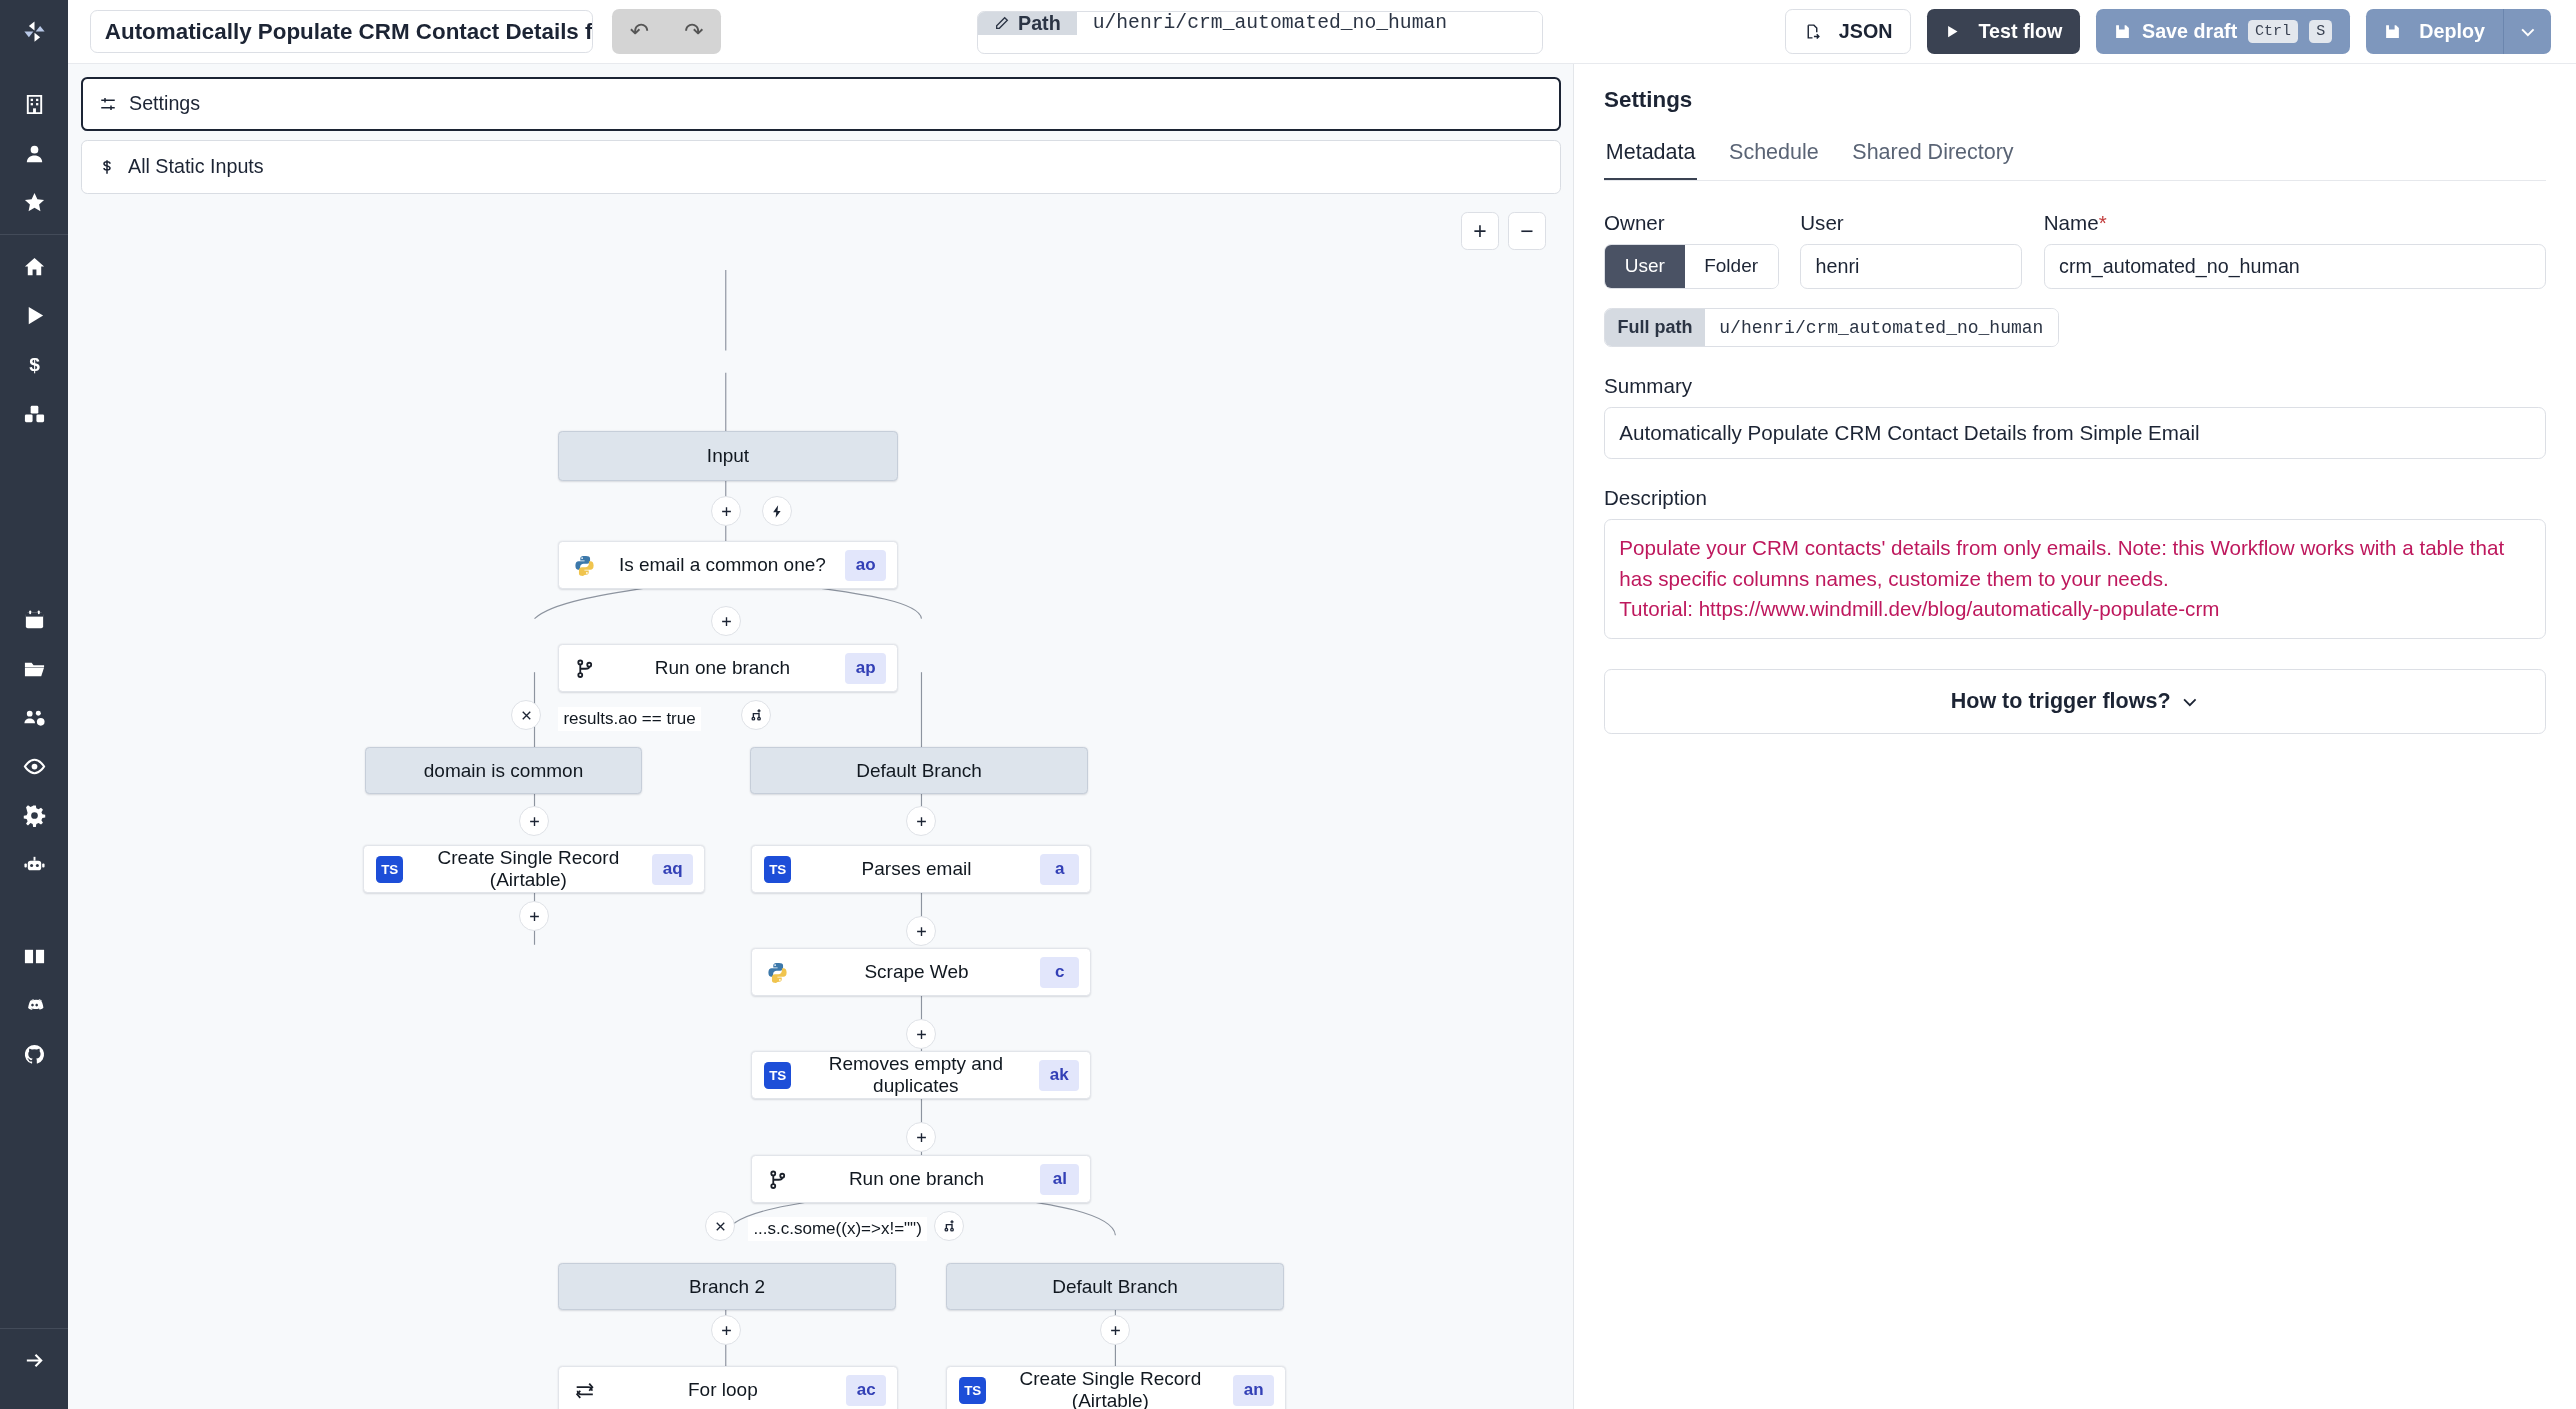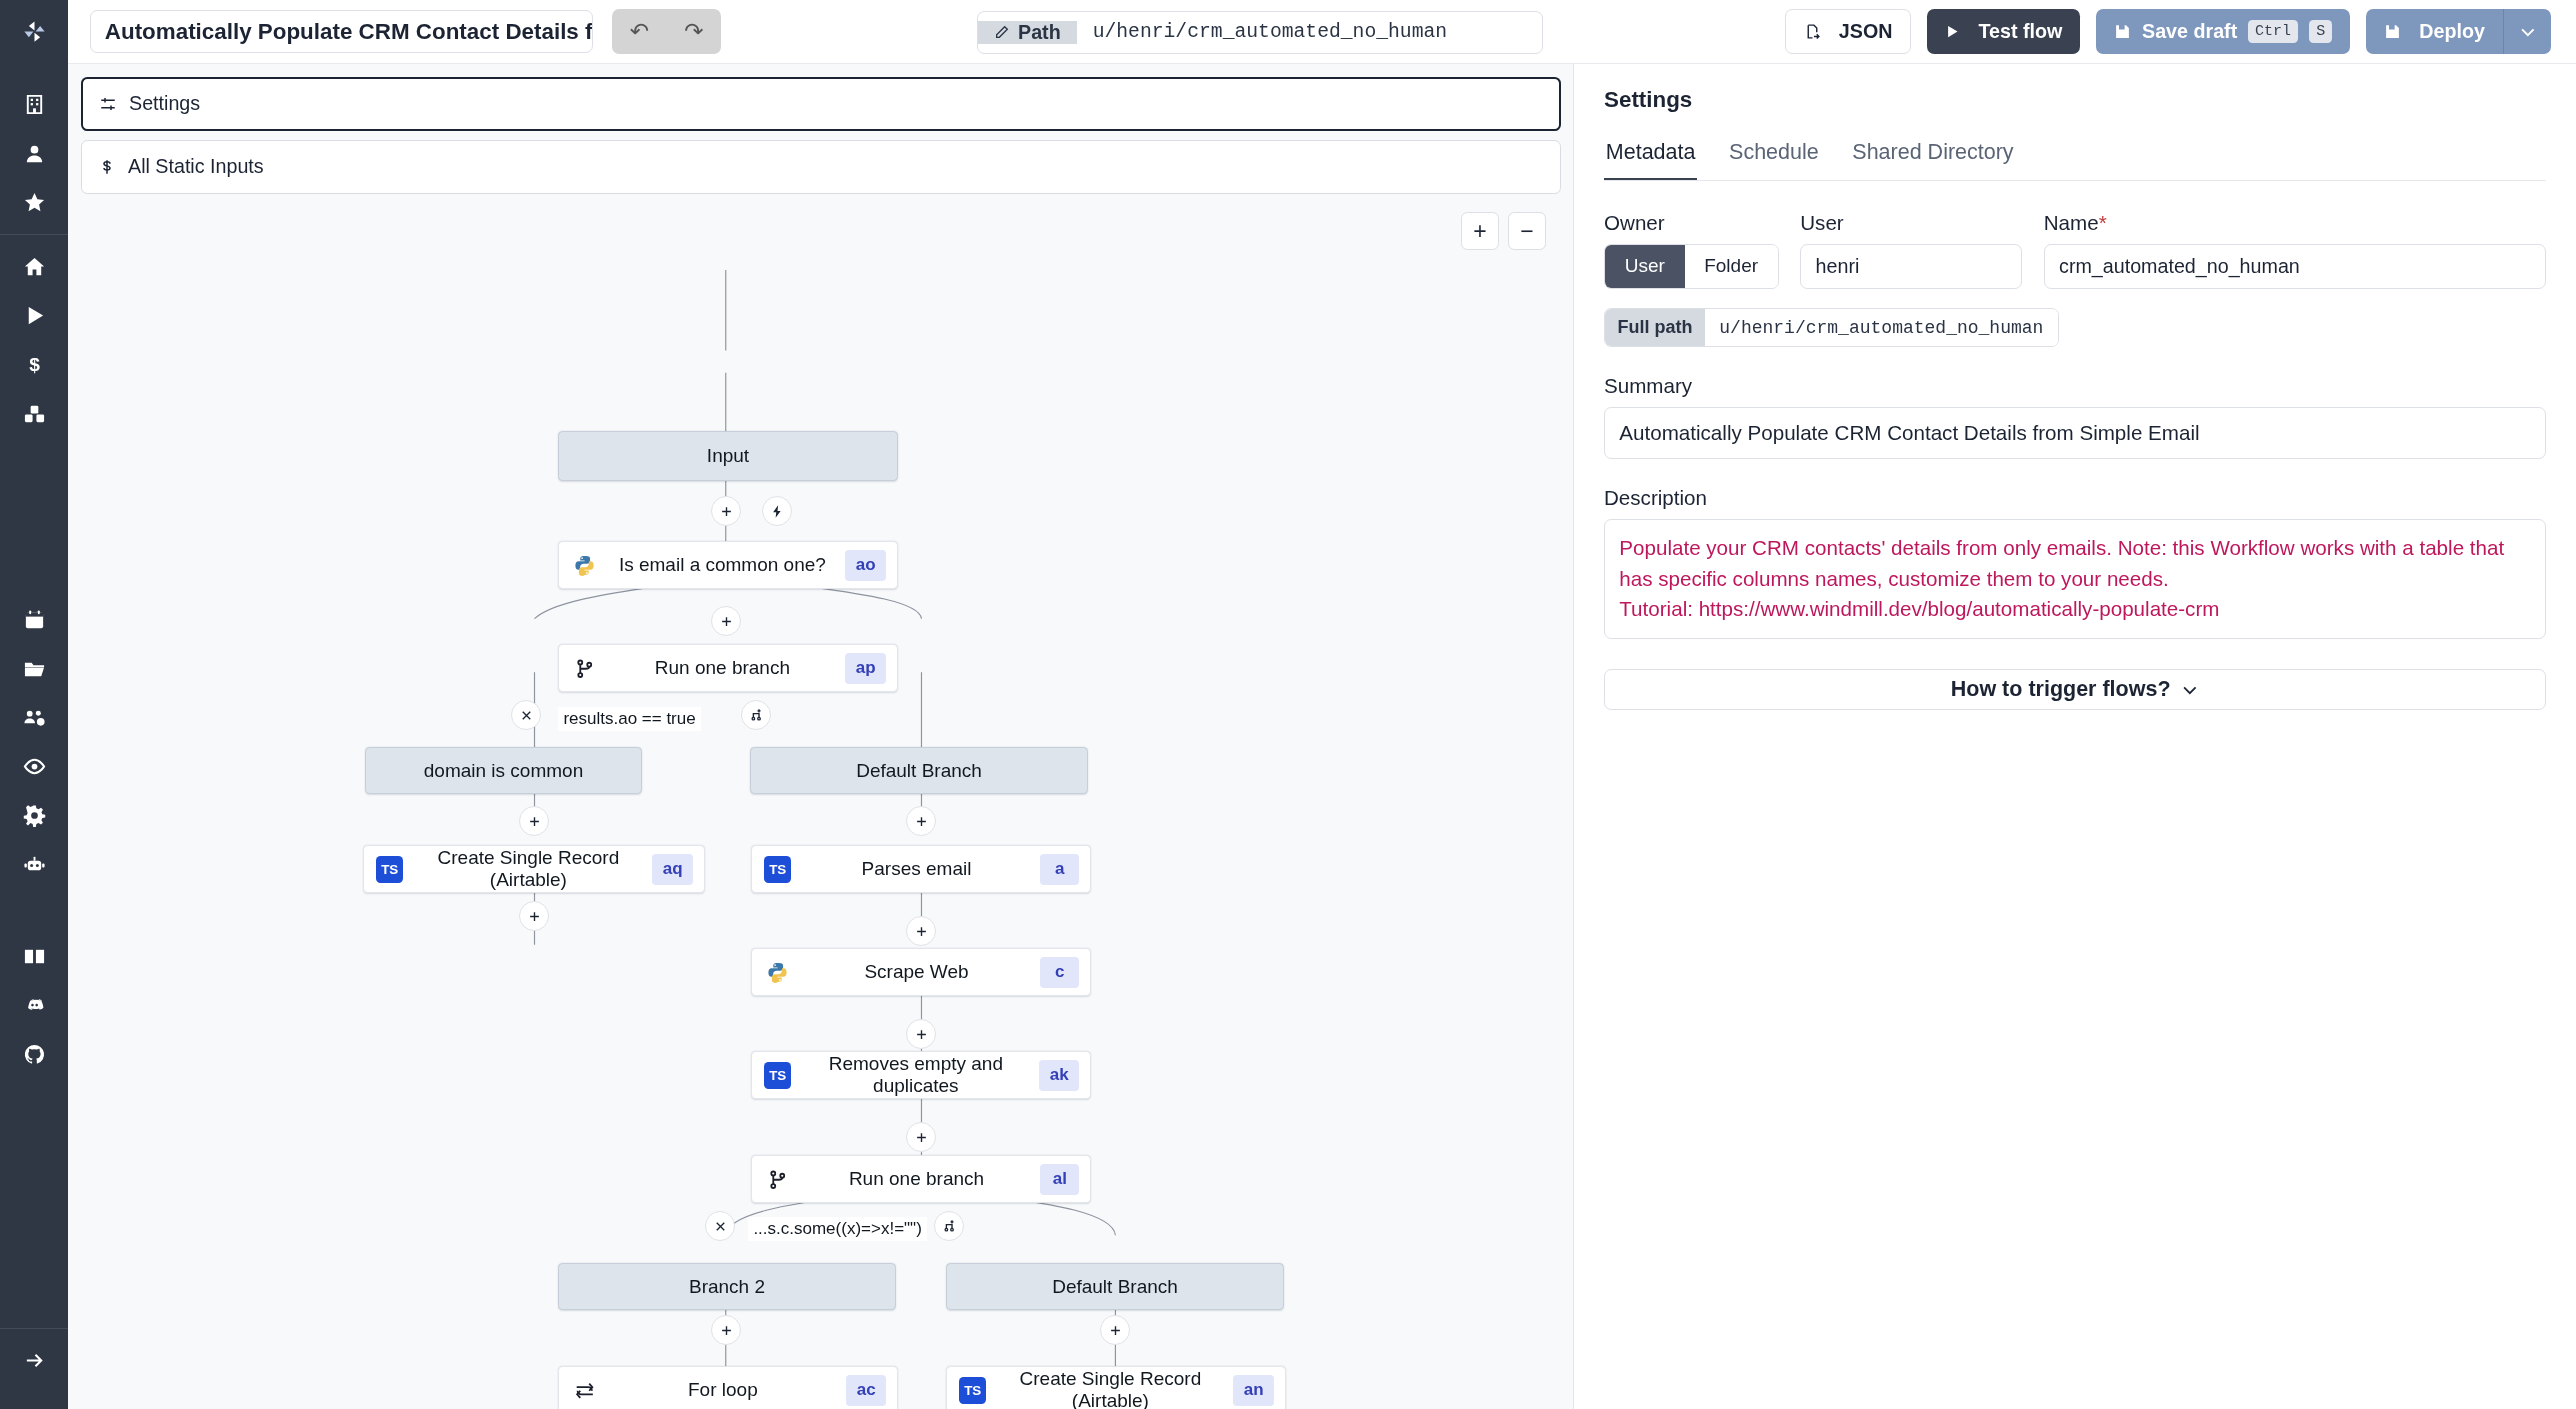--- a/index.html
+++ b/index.html
@@ -34,21 +34,21 @@
   .undo-redo {
     margin-left: 19.7px;
     background: #d4d4d4; border-radius: 7.2px;
     height: 45px; width: 109px;
     display: flex; align-items: center; justify-content: space-around;
     flex: 0 0 109px;
   }
   .undo-redo span { font-size: 23px; color: #555; line-height: 1; }
   .path-wrap {
     position:absolute; left: 977px; top: 10.7px;
-    display: flex; align-items: center;
+    display: flex; align-items: flex-start;
     height: 43px; border-radius: 7.2px; overflow: hidden;
     border: 0.9px solid #dcdfe5;
     background: #fff;
   }
   .path-chip {
     background: #d5dae1; color:#2b3444;
     display: flex; align-items: center; gap: 8px;
     padding: 0 16px;
     font-size: 19.7px; font-weight: bold;
   }
@@ -232,21 +232,21 @@
   .summary-box {
     height: 52px; border:0.9px solid #dcdfe5; border-radius:7.2px;
     display:flex; align-items:center; padding: 0 14.3px; font-size: 20.6px; color:#1c2434;
   }
   .desc-box {
     border:0.9px solid #dcdfe5; border-radius:7.2px; padding: 12.5px 14.3px;
     font-size: 20.6px; color:#be185d; line-height: 1.5; min-height: 106px;
     white-space: pre-wrap;
   }
   .trigger-card {
-    margin-top: 30px; height: 41px; border:0.9px solid #dcdfe5; border-radius:7.2px;
+    margin-top: 30px; height: 65px; border:0.9px solid #dcdfe5; border-radius:7.2px;
     display:flex; align-items:center; justify-content:center; gap:9px;
     font-size: 21.5px; font-weight:bold; color:#1c2434; cursor:pointer;
   }
 </style>
 </head>
 <body>
 
 <div class="topbar">
   <div class="topbar-logo-slot" style="display:flex;align-items:center;justify-content:center;">
     <svg viewBox="0 0 24 24" style="width:27px;height:27px;">

